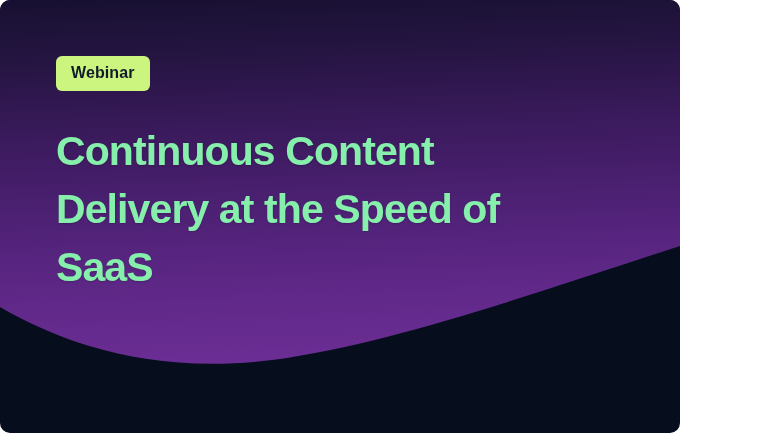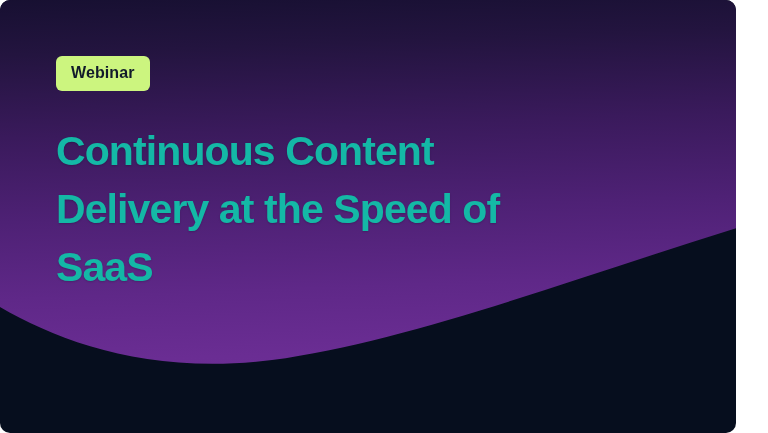--- a/index.html
+++ b/index.html
@@ -2,21 +2,21 @@
 <html><head>
 <meta charset="utf-8">
 <style>
   html, body {
     margin: 0;
     padding: 0;
     background: #ffffff;
   }
   #banner {
     position: relative;
-    width: 736px;
+    width: 680px;
     height: 433px;
     overflow: hidden;
     border-radius: 10px;
     font-family: "Liberation Sans", sans-serif;
     background: #060e1e;
     -webkit-font-smoothing: antialiased;
   }
   
   #swoosh-layer {
     position: absolute;
@@ -44,21 +44,21 @@
     font-size: 16px;
     font-weight: 700;
     letter-spacing: 0.1px;
     line-height: 1;
     padding: 9px 15px 10px 15px;
     border-radius: 6px;
   }
   .headline {
     margin: 31px 0 0 0;
     max-width: 610px;
-    color: #14b8a6;
+    color: #86efac;
     font-size: 41px;
     font-weight: 800;
     line-height: 58px;
     letter-spacing: -0.9px;
     white-space: pre-line;
     text-shadow: 0 1px 2px rgba(0,0,0,0.18);
   }
 </style>
 </head>
 <body>

